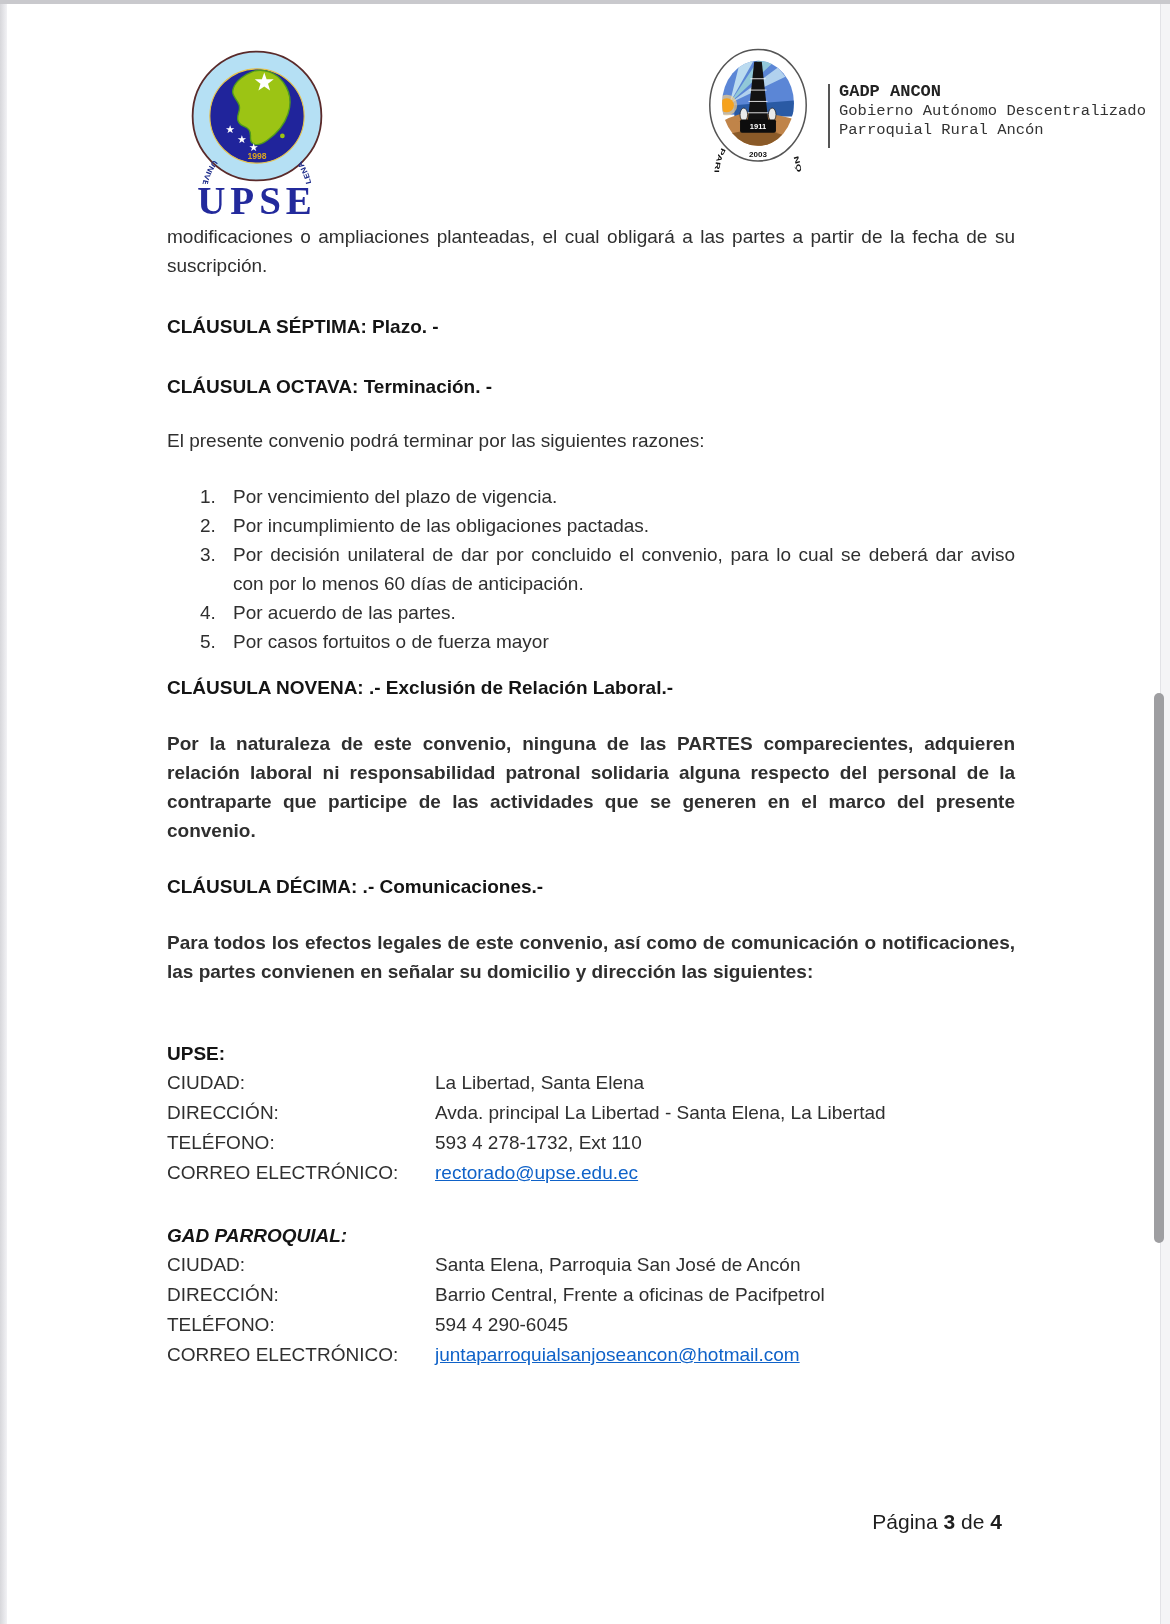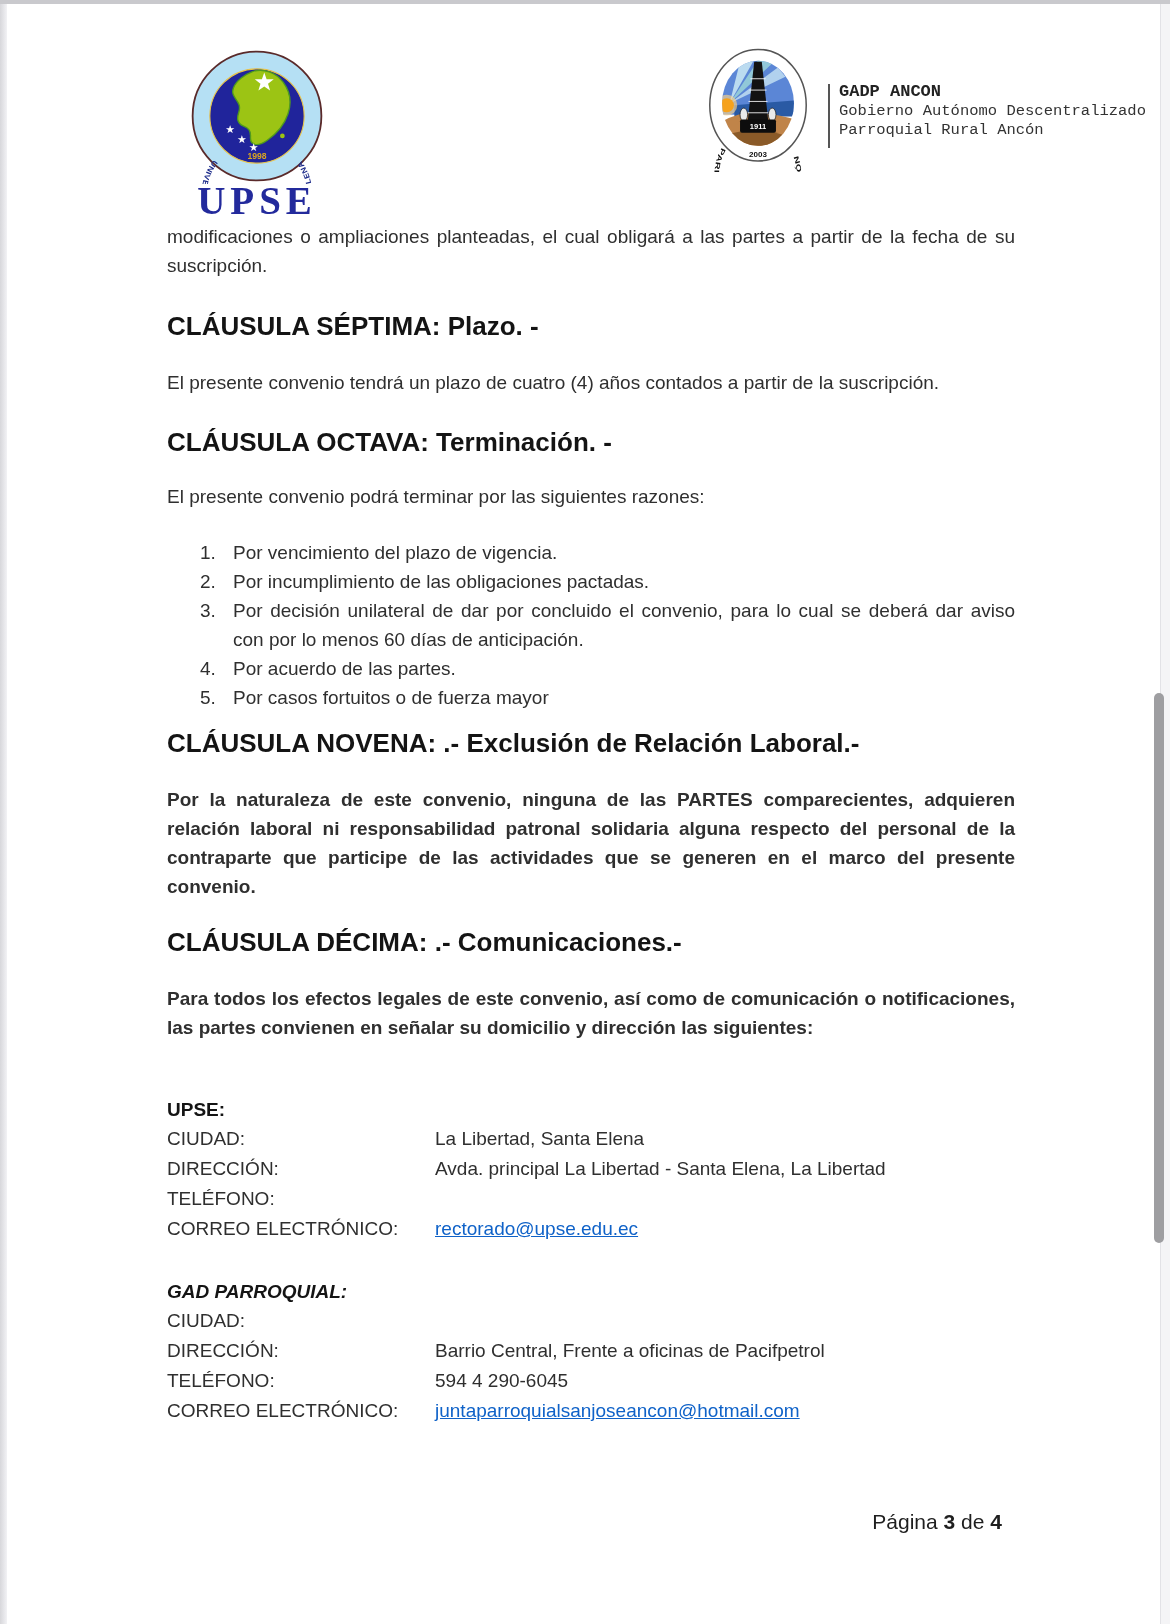--- a/index.html
+++ b/index.html
@@ -30,21 +30,21 @@
   .gadp-text{margin:35px 0 0 9px;font-family:Liberation Mono, monospace;}
   .gadp-title{font-size:17px;font-weight:bold;color:#222;line-height:21px;}
   .gadp-line{font-size:15.5px;color:#333;line-height:19px;}
 
   
   .content{position:absolute;top:215px;left:167px;width:848px;
     font-size:19px;line-height:29px;color:#2f2f2f;}
   .content p{margin:0;}
   .p-intro{margin-top:7px !important;text-align:justify;}
   .jst{text-align:justify;font-weight:bold;}
-  h3.clause{font-size:26px;line-height:29px;font-weight:700;color:#141414;margin:0;}
+  h3.clause{font-size:19px;line-height:29px;font-weight:700;color:#141414;margin:0;}
   .h7{margin-top:32px !important;}
   .p7{margin-top:27px !important;}
   .h8{margin-top:31px !important;}
   .p8{margin-top:25px !important;}
   .clist{margin-top:27px;}
   .item{display:flex;padding-left:33px;}
   .inum{width:33px;flex:0 0 33px;}
   .itext{flex:1;text-align:justify;}
   .h9{margin-top:17px !important;}
   .p9{margin-top:27px !important;}
@@ -139,21 +139,20 @@
       <div class="gadp-line">Parroquial Rural Ancón</div>
     </div>
   </div>
 </div>
 
 <div class="content">
 
   <p class="p-intro">modificaciones o ampliaciones planteadas, el cual obligará a las partes a partir de la fecha de su suscripción.</p>
 
   <h3 class="clause h7">CLÁUSULA SÉPTIMA: Plazo. -</h3>
-  <p class="p7">El presente convenio tendrá un plazo de cuatro (4) años contados a partir de la suscripción.</p>
 
   <h3 class="clause h8">CLÁUSULA OCTAVA: Terminación. -</h3>
   <p class="p8">El presente convenio podrá terminar por las siguientes razones:</p>
 
   <div class="clist">
     <div class="item">
       <span class="inum">1.</span>
       <span class="itext">Por vencimiento del plazo de vigencia.</span>
     </div>
     <div class="item">
@@ -184,29 +183,31 @@
   <div class="crow">
     <span class="clabel">CIUDAD:</span>
     <span class="cvalue">La Libertad, Santa Elena</span>
   </div>
   <div class="crow">
     <span class="clabel">DIRECCIÓN:</span>
     <span class="cvalue">Avda. principal La Libertad - Santa Elena, La Libertad</span>
   </div>
   <div class="crow">
     <span class="clabel">TELÉFONO:</span>
+    <span class="cvalue">593 4 278-1732, Ext 110</span>
   </div>
   <div class="crow">
     <span class="clabel">CORREO ELECTRÓNICO:</span>
     <a class="cvalue email-link" href="#">rectorado@upse.edu.ec</a>
   </div>
 
   <div class="contact-title ct-gad">GAD PARROQUIAL:</div>
   <div class="crow">
     <span class="clabel">CIUDAD:</span>
+    <span class="cvalue">Santa Elena, Parroquia San José de Ancón</span>
   </div>
   <div class="crow">
     <span class="clabel">DIRECCIÓN:</span>
     <span class="cvalue">Barrio Central, Frente a oficinas de Pacifpetrol</span>
   </div>
   <div class="crow">
     <span class="clabel">TELÉFONO:</span>
     <span class="cvalue">594 4 290-6045</span>
   </div>
   <div class="crow">

